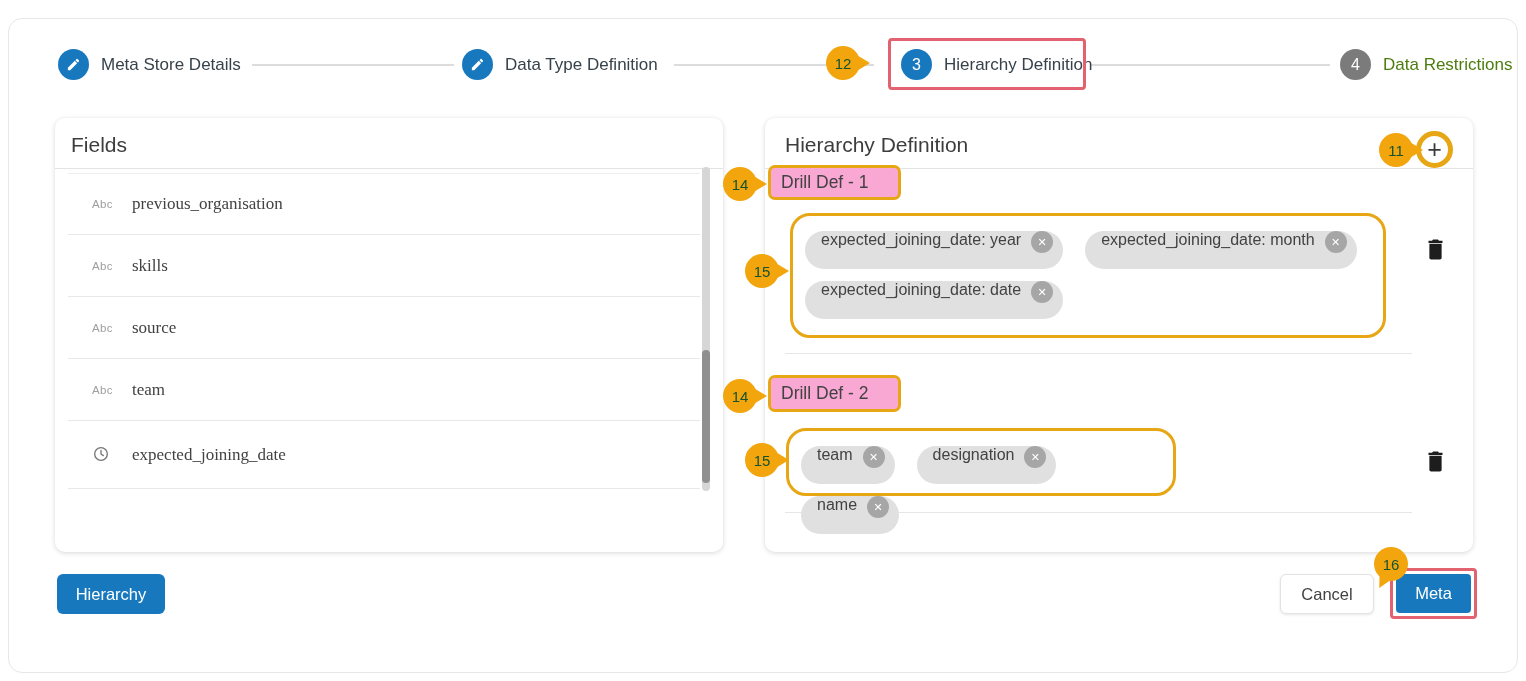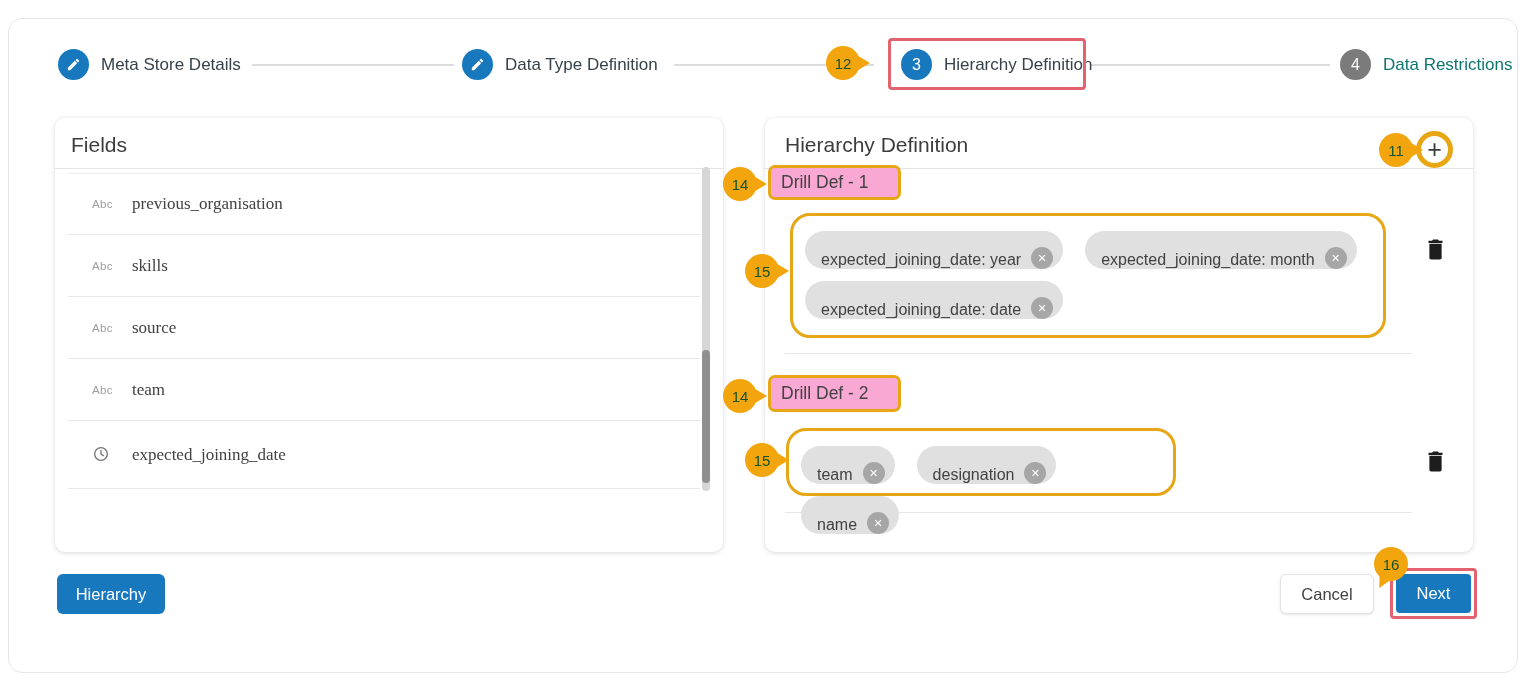--- a/index.html
+++ b/index.html
@@ -8,21 +8,21 @@
   .frame { position: absolute; left: 8px; top: 18px; width: 1510px; height: 655px;
            border: 1px solid #e7e7e7; border-radius: 14px; }
 
   
   .step { position: absolute; display: flex; align-items: center; gap: 12px; z-index: 2; }
   .step-icon { width: 31px; height: 31px; border-radius: 50%; background: #1878be;
                display: flex; align-items: center; justify-content: center;
                color: #fff; font-size: 16px; flex: none; }
   .step-icon.gray { background: #7b7b7b; }
   .step-label { font-size: 17px; color: #37424a; white-space: nowrap; }
-  .step-label.gray { color: #0f766e; }
+  .step-label.gray { color: #4d7c0f; }
   .conn { position: absolute; height: 1.5px; background: #dcdcdc; top: 64px; z-index: 1; }
 
   
   .card { position: absolute; background: #fff; border-radius: 10px;
           box-shadow: 0 1px 5px rgba(0,0,0,0.16); }
   .card-title { position: absolute; left: 16px; top: 15px; font-size: 21px; color: #3d3d3d; }
   .hdr-divider { position: absolute; left: 0; right: 0; top: 50px; height: 1px; background: #e3e3e3; }
 
   
   .frow { position: absolute; left: 0; width: 648px; height: 62px;
@@ -39,21 +39,21 @@
   .add-ring { position: absolute; left: 651px; top: 13px; width: 37px; height: 37px;
               border-radius: 50%; border: 5px solid #e7a614; background: #fff;
               display: flex; align-items: center; justify-content: center;
               font-size: 25px; color: #3a3a3a; line-height: 1; cursor: pointer; }
   .drill-label-box { position: absolute; border: 3px solid #e7a614; border-radius: 7px;
                      background: #f9a8d4; display: flex; align-items: center; padding-left: 10px; z-index: 3; }
   .drill-label-box span { font-size: 17.5px; color: #424242; }
   .chips-box { position: absolute; border: 3px solid #e7a614; border-radius: 20px;
                display: flex; flex-wrap: wrap; align-content: flex-start;
                gap: 12px 22px; padding: 15px 10px 0 12px; z-index: 2; }
-  .chip { display: inline-flex; align-items: flex-end; height: 38px; border-radius: 19px;
+  .chip { display: inline-flex; align-items: flex-start; height: 38px; border-radius: 19px;
           background: #e0e0e0; padding: 0 10px 0 16px; gap: 10px; }
   .chip-label { font-size: 16px; color: #424242; white-space: nowrap; }
   .chip-x { width: 22px; height: 22px; border-radius: 50%; background: #a6a6a6; flex: none;
             color: #fff; font-size: 11px; display: flex; align-items: center; justify-content: center; cursor: pointer; }
   .seg-divider { position: absolute; left: 20px; width: 627px; height: 1px; background: #e6e6e6; }
   .trash { position: absolute; cursor: pointer; }
 
   
   .btn { position: absolute; border: none; border-radius: 6px; font-size: 16.5px;
          font-family: "Liberation Sans", sans-serif; cursor: pointer;
@@ -212,21 +212,21 @@
             <path fill="#1d1d1d" d="M5 23c0 1.1.9 2 2 2h10c1.1 0 2-.9 2-2V7H5v16zM20 3.5h-4L14.8 2H9.2L8 3.5H4V6h16V3.5z"></path>
           </svg>
       </span>
     </div>
     <div class="seg-divider" style="top:394px;"></div>
   </div>
 
   <button class="btn btn-blue" style="left:57px; top:574px; width:108px; height:40px;">Hierarchy</button>
   <button class="btn btn-white" style="left:1280px; top:574px; width:94px; height:40px;">Cancel</button>
   <div class="red-box" style="left:1390px; top:568px; width:87px; height:51px;"></div>
-  <button class="btn btn-blue" style="left:1396px; top:574px; width:75px; height:39px; border-radius:4px;">Next</button>
+  <button class="btn btn-blue" style="left:1396px; top:574px; width:75px; height:39px; border-radius:4px;">Meta</button>
 
   <div class="badge" style="left:826px; top:46px;">12</div>
   <div class="badge" style="left:1379px; top:133px;">11</div>
   <div class="badge" style="left:723px; top:167px;">14</div>
   <div class="badge" style="left:745px; top:254px;">15</div>
   <div class="badge" style="left:723px; top:379px;">14</div>
   <div class="badge" style="left:745px; top:443px;">15</div>
   <div class="badge tail-down" style="left:1374px; top:547px;">16</div>
 </div>
 

